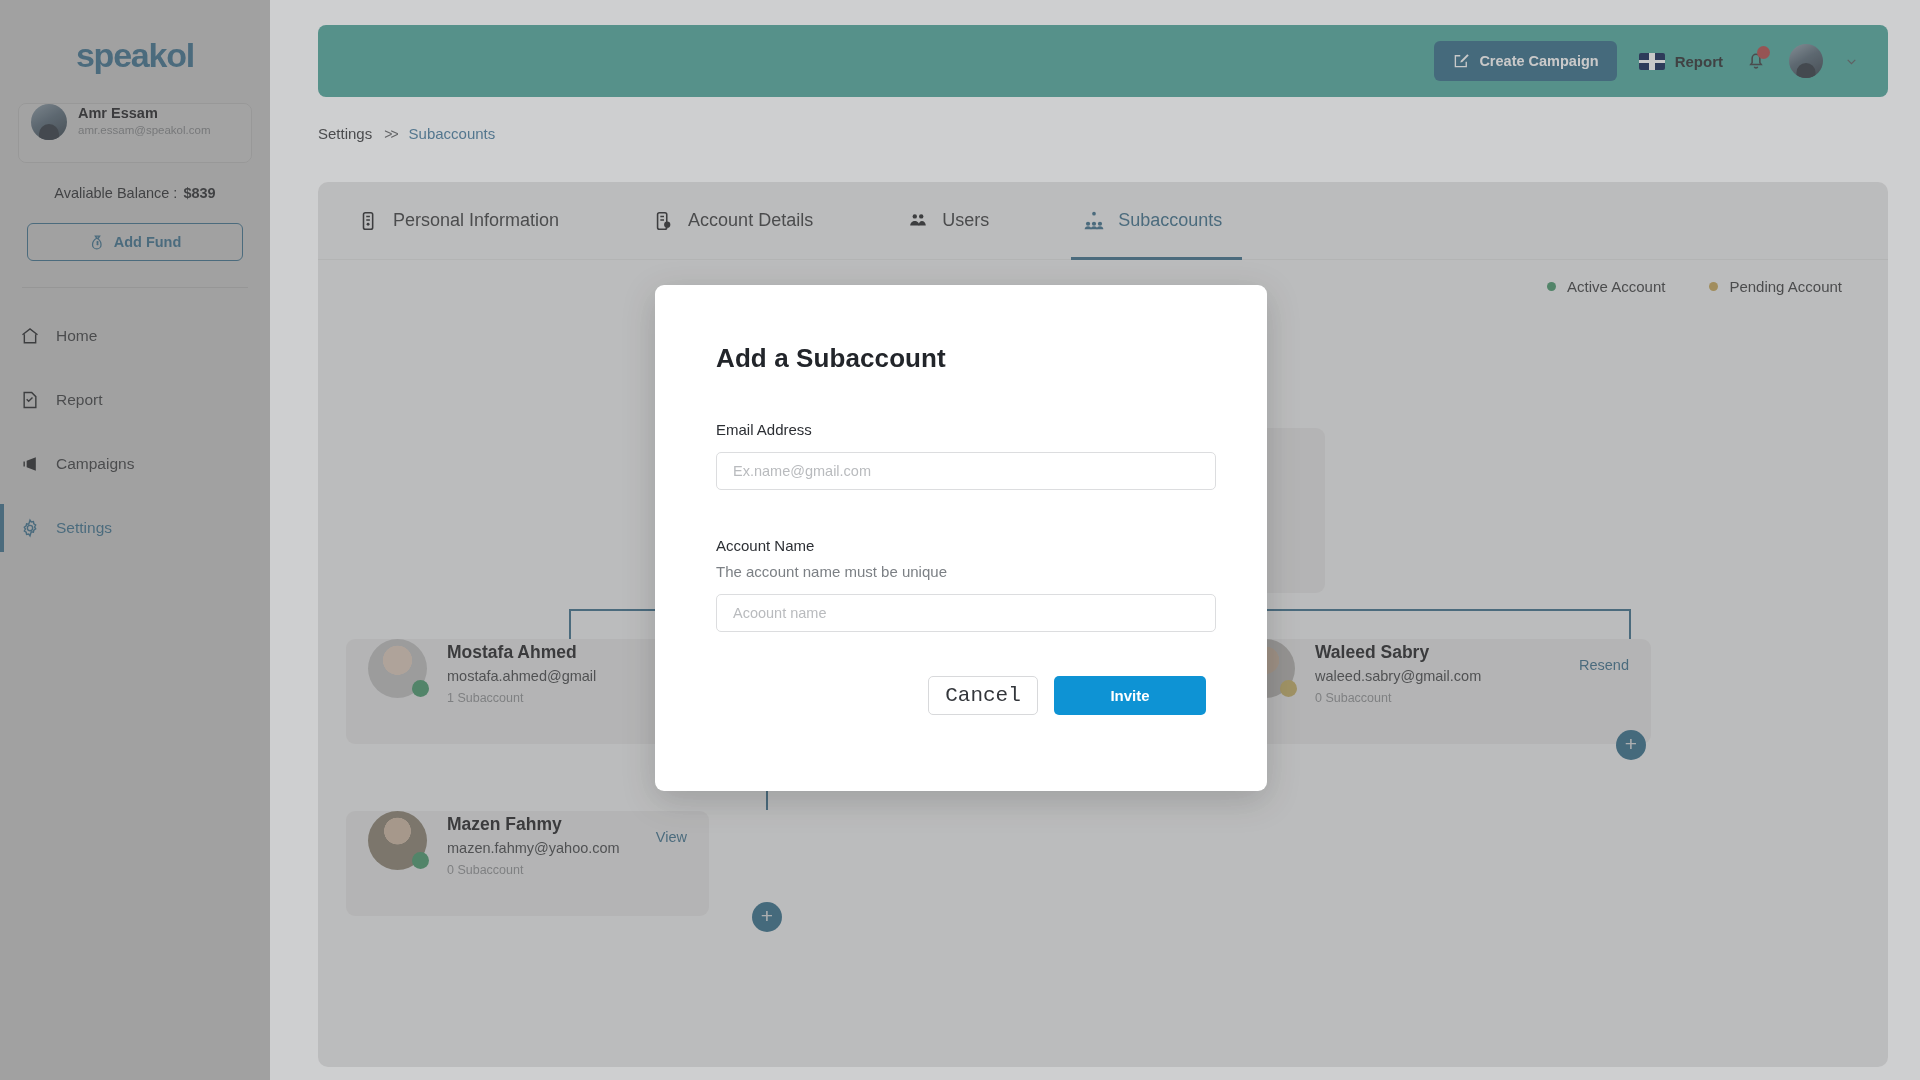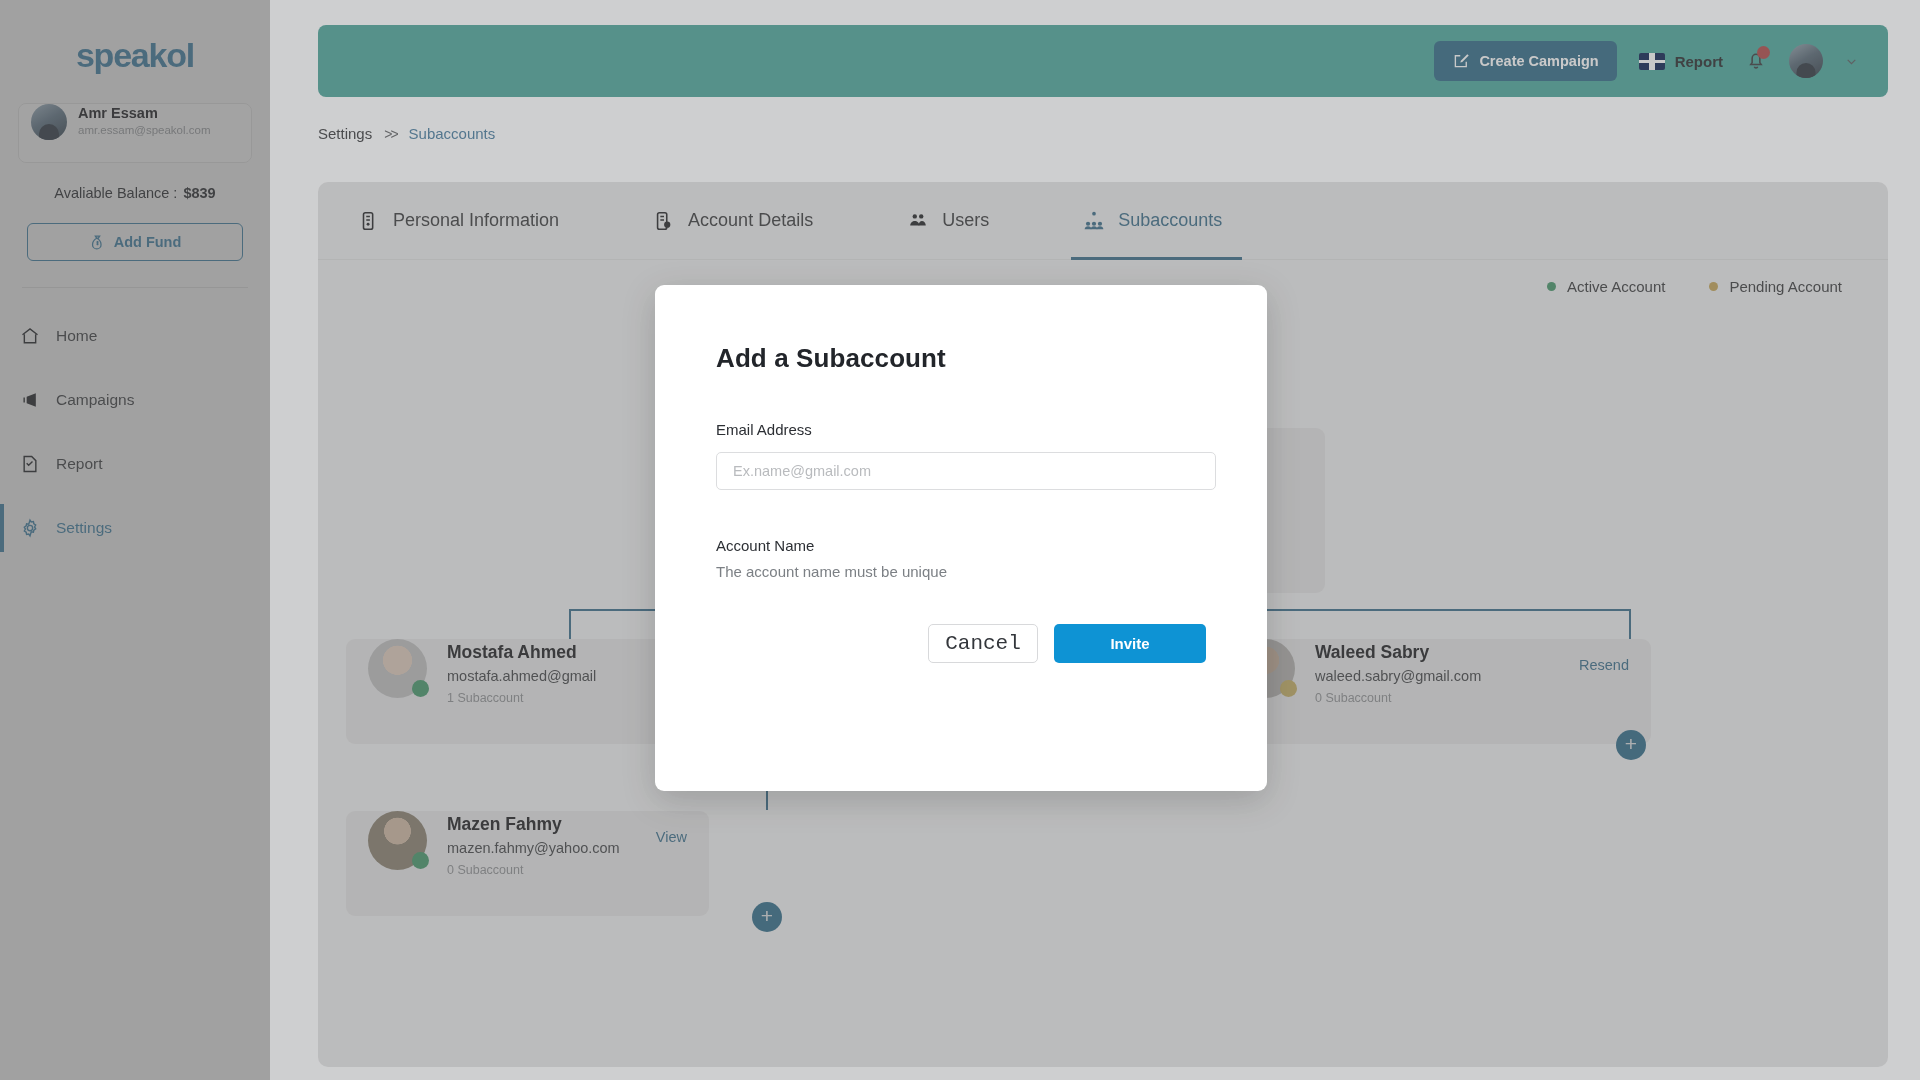--- a/index.html
+++ b/index.html
@@ -250,32 +250,32 @@
         <div class="nav-item">
           <svg class="nav-ico" viewBox="0 0 24 24" fill="none" stroke="#26292e" stroke-width="1.7">
             <path d="M3 10.5L12 3.5l9 7"></path>
               <path d="M5.2 10v10h13.6V10"></path>
           </svg>
           <span>Home</span>
         </div>
 
         <div class="nav-item">
           <svg class="nav-ico" viewBox="0 0 24 24" fill="none" stroke="#26292e" stroke-width="1.7">
+            <path d="M5 3h9l5 5v13H5V3z"></path>
+              <path d="M8 11l2.4 2.4L15 9"></path>
+          </svg>
+          <span>Report</span>
+        </div>
+
+        <div class="nav-item">
+          <svg class="nav-ico" viewBox="0 0 24 24" fill="none" stroke="#26292e" stroke-width="1.7">
             <path d="M5 9v6"></path>
               <path d="M8 8.2l11-4.2v16l-11-4.2V8.2z" fill="#26292e" stroke="none"></path>
           </svg>
           <span>Campaigns</span>
-        </div>
-
-        <div class="nav-item">
-          <svg class="nav-ico" viewBox="0 0 24 24" fill="none" stroke="#26292e" stroke-width="1.7">
-            <path d="M5 3h9l5 5v13H5V3z"></path>
-              <path d="M8 11l2.4 2.4L15 9"></path>
-          </svg>
-          <span>Report</span>
         </div>
 
         <div class="nav-item active">
           <svg class="nav-ico" viewBox="0 0 24 24" fill="none" stroke="#1b75a8" stroke-width="1.7">
             <circle cx="12" cy="12" r="3.2"></circle>
             <path d="M12 2.6l1.5 2.2 2.6-.5.5 2.6 2.2 1.5-1.3 2.3 1.3 2.3-2.2 1.5-.5 2.6-2.6-.5L12 21.4l-1.5-2.2-2.6.5-.5-2.6-2.2-1.5L6.5 13.3 5.2 11l2.2-1.5.5-2.6 2.6.5L12 2.6z"></path>
           </svg>
           <span>Settings</span>
         </div>
       </div>
@@ -432,20 +432,21 @@
   <div id="scrim"></div>
 
   <div id="modal">
     <div class="m-title">Add a Subaccount</div>
 
     <div class="m-label">Email Address</div>
     <input class="m-input" type="text" placeholder="Ex.name@gmail.com" style="">
 
     <div class="m-label">Account Name</div>
     <div class="m-help">The account name must be unique</div>
+    <input class="m-input" type="text" placeholder="Acoount name" style="">
 
     <div class="m-actions">
       <button class="m-cancel">Cancel</button>
       <button class="m-invite">Invite</button>
     </div>
   </div>
 
 </div>
 
 </body></html>

